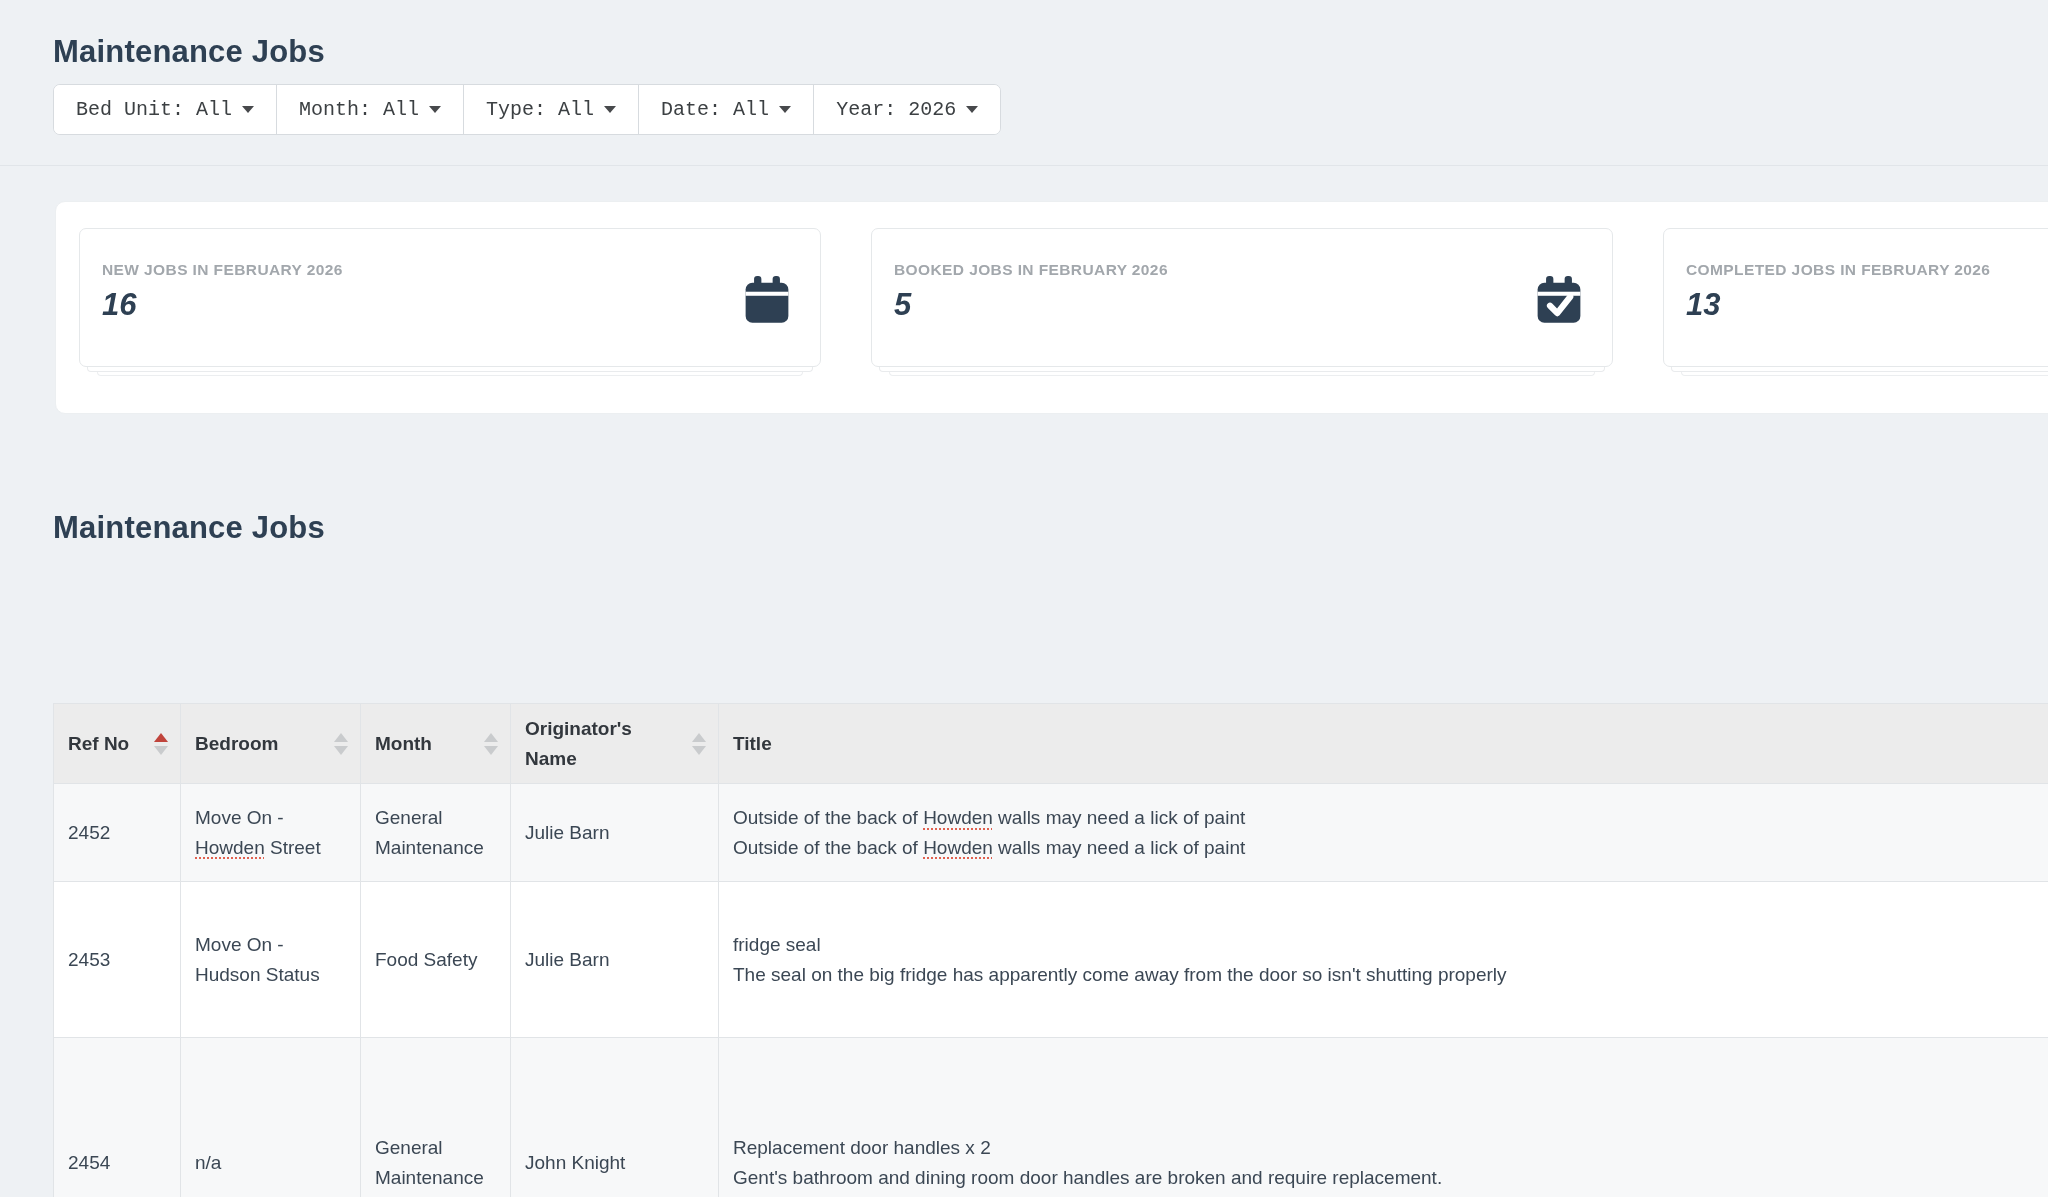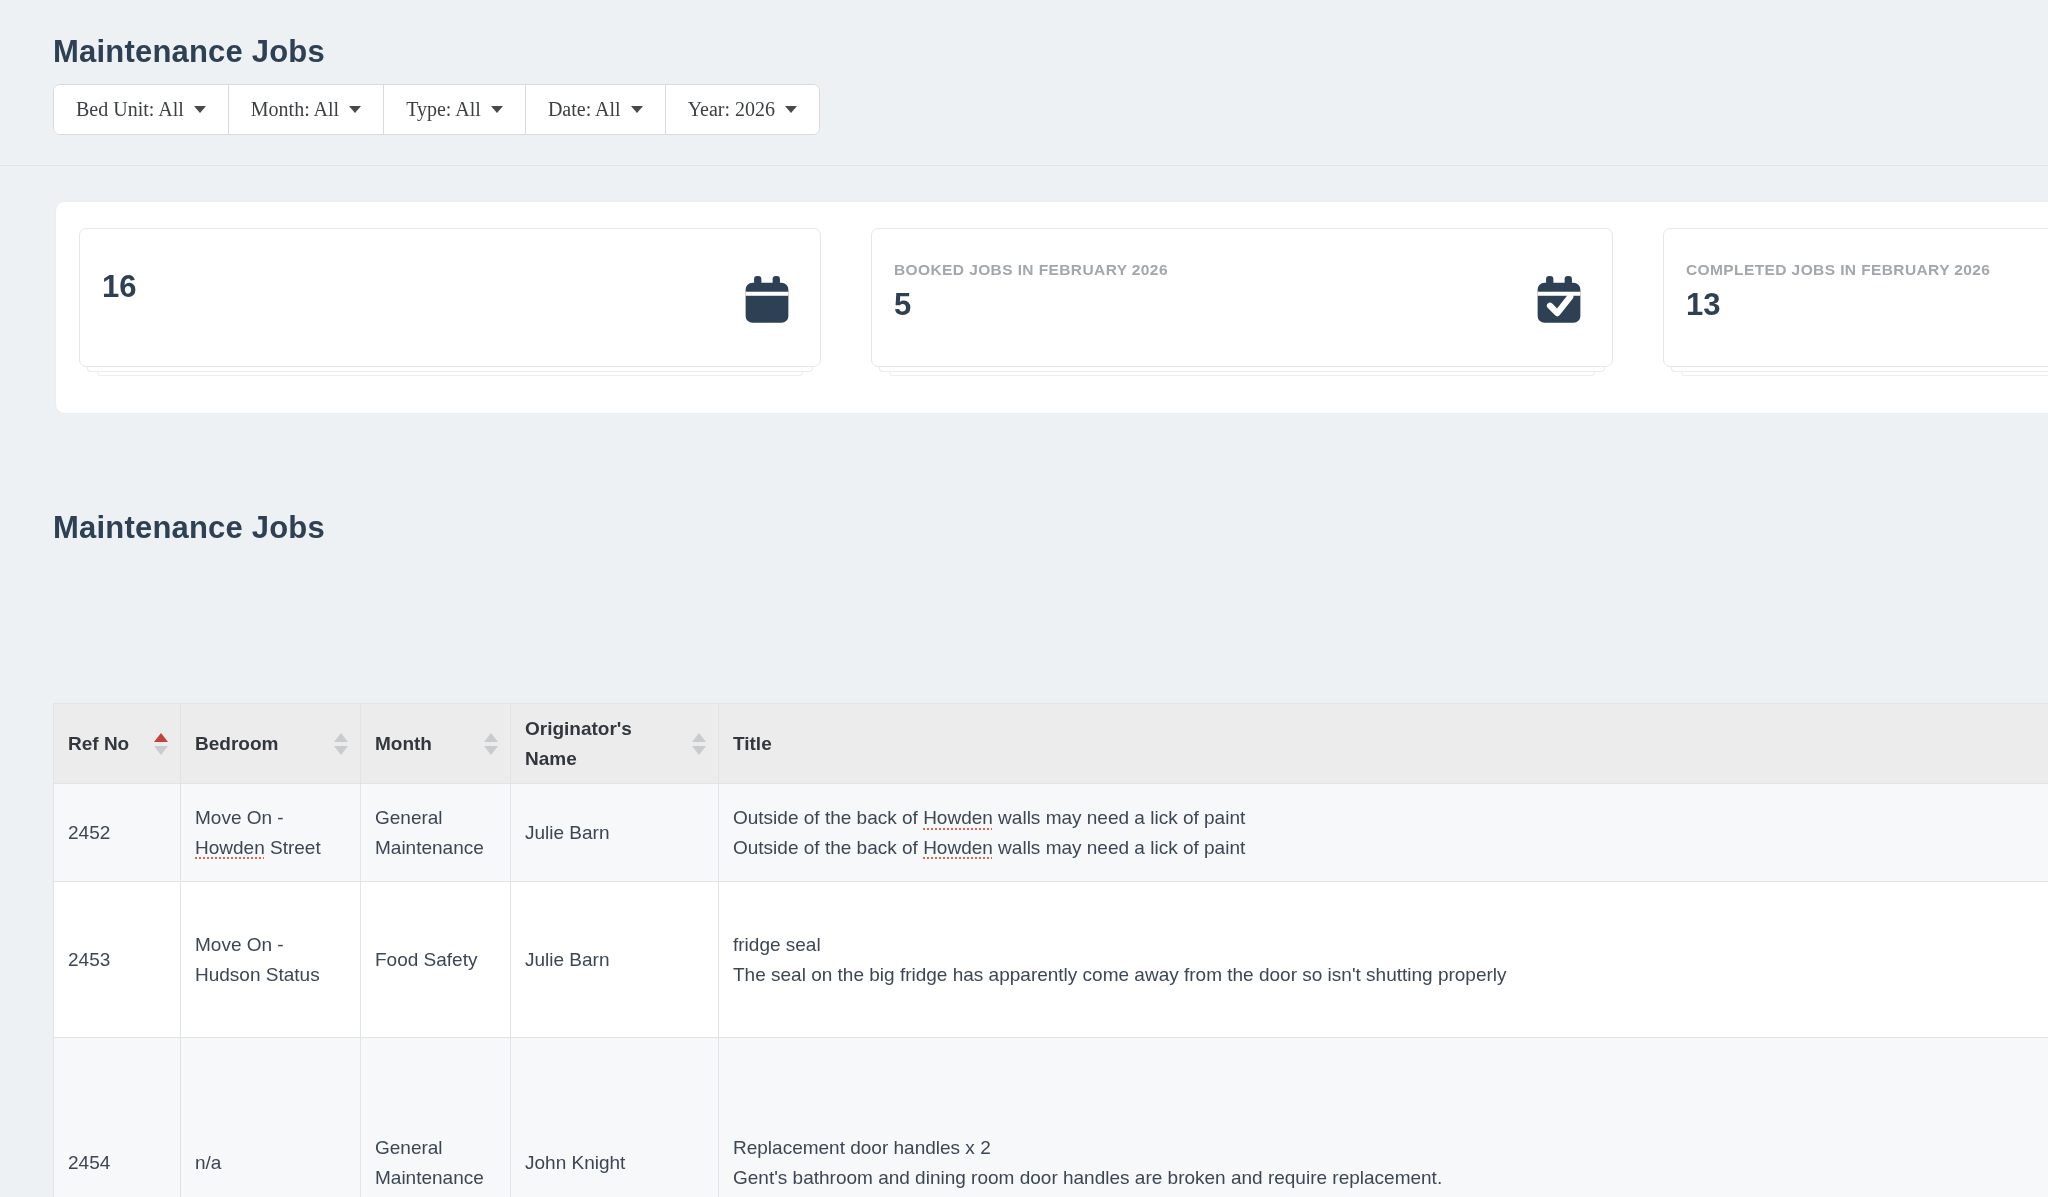--- a/index.html
+++ b/index.html
@@ -17,21 +17,21 @@
     margin:96px 0 0 53px;font-size:31px;font-weight:bold;color:#2e4053;letter-spacing:.2px;
   }
   
   .filter-group{
     display:inline-flex;margin:14px 0 0 53px;background:#fff;
     border:1px solid #d7dbdf;border-radius:7px;overflow:hidden;
   }
   .filter-btn{
     display:flex;align-items:center;height:49px;padding:0 22px;
     background:#fff;border:none;border-right:1px solid #d7dbdf;
-    font-family:Liberation Serif, serif;font-size:20px;color:#3c4043;cursor:pointer;white-space:nowrap;
+    font-family:Liberation Mono, monospace;font-size:20px;color:#3c4043;cursor:pointer;white-space:nowrap;
   }
   .filter-btn:last-child{border-right:none;}
   .caret{
     display:inline-block;margin-left:10px;width:0;height:0;
     border-left:6px solid transparent;border-right:6px solid transparent;
     border-top:7px solid #47494c;
   }
   .top-divider{border:none;border-top:1px solid #e1e5e9;margin:30px 0 0 0;}
   
   .stats-panel{
@@ -43,21 +43,21 @@
   .stat-card{
     position:relative;box-sizing:border-box;height:139px;background:#fff;
     border:1px solid #e5e8ea;border-radius:7px;padding:32px 26px 0 22px;
   }
   .stack-layer-1{height:4px;margin:0 8px;background:#fff;border:1px solid #e9ebed;border-top:none;border-radius:0 0 4px 4px;}
   .stack-layer-2{height:3px;margin:0 18px;background:#fff;border:1px solid #eceef0;border-top:none;border-radius:0 0 4px 4px;}
   .stat-label{
     font-size:15.5px;font-weight:bold;color:#a2a7ac;text-transform:uppercase;letter-spacing:.4px;
   }
   .stat-value{
-    margin-top:8px;font-size:31px;font-weight:bold;color:#2e4053;
+    margin-top:8px;font-size:31px;font-weight:bold;color:#2e4053;font-style:italic;
   }
   .stat-icon{position:absolute;right:26px;top:50%;transform:translateY(-46%);width:54px;height:54px;}
   
   .jobs-table{
     margin:157px 0 0 53px;width:2200px;border-collapse:collapse;table-layout:fixed;
     background:#fff;
   }
   .jobs-table th,.jobs-table td{
     border:1px solid #e1e4e7;vertical-align:middle;
     font-size:19px;line-height:1.55;text-align:left;
@@ -113,20 +113,21 @@
         <span>Year: 2026</span>
         <span class="caret"></span>
       </button>
     </div>
 
   <hr class="top-divider">
 
   <div class="stats-panel" id="stats-panel">
       <div class="card-stack">
         <div class="stat-card">
+          <div class="stat-label">NEW JOBS IN FEBRUARY 2026</div>
           <div class="stat-value">16</div>
           <span class="stat-icon"><svg viewBox="0 0 48 48" width="54" height="54">
               <rect x="5" y="8.5" width="38" height="35.5" rx="6" fill="#2e4053"></rect>
               <rect x="5" y="16.5" width="38" height="3.6" fill="#fff"></rect>
               <rect x="12.5" y="2.5" width="6.5" height="11" rx="2.8" fill="#2e4053"></rect>
               <rect x="29" y="2.5" width="6.5" height="11" rx="2.8" fill="#2e4053"></rect>
             </svg></span>
         </div>
         <div class="stack-layer-1"></div>
         <div class="stack-layer-2"></div>

